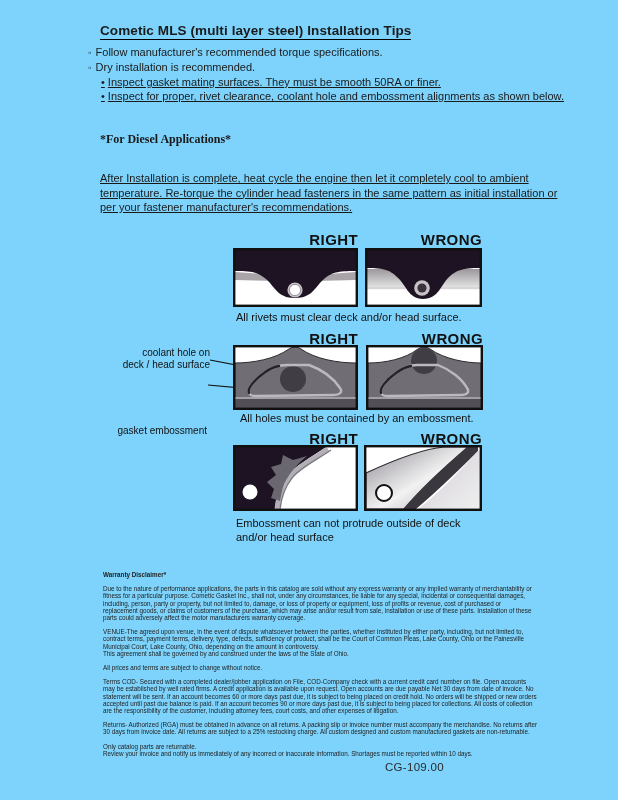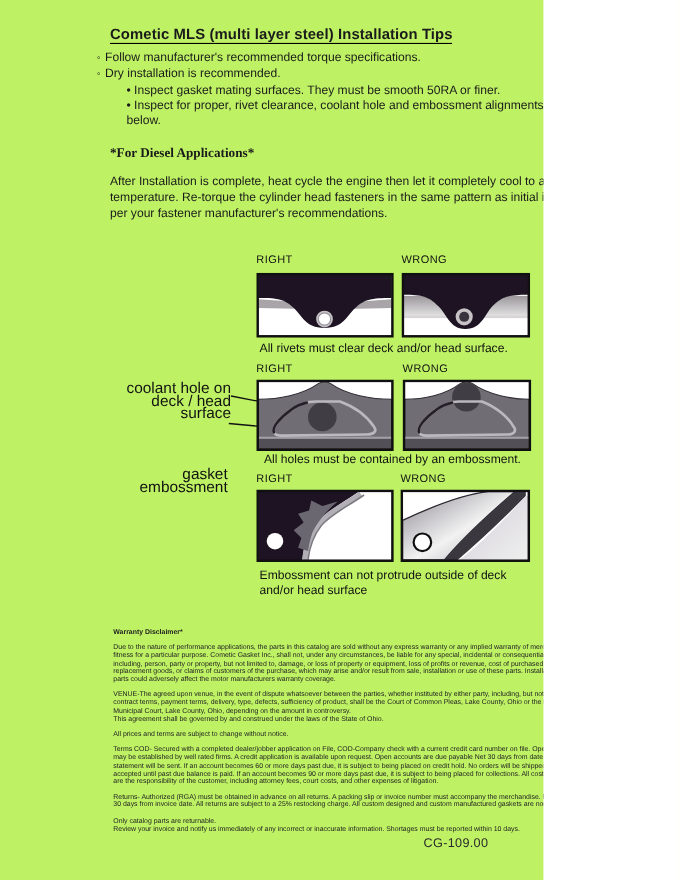--- a/index.html
+++ b/index.html
@@ -1,39 +1,39 @@
 <!DOCTYPE html>
 <html><head>
 <meta charset="utf-8">
 <style>
   html,body { margin:0; padding:0; background:#ffffff; }
   #page {
-    position:relative; width:494px; height:800px; background:#bef264;
+    position:relative; width:618px; height:800px; background:#7dd3fc;
     font-family:"Liberation Sans", sans-serif; color:#1a1a1a; overflow:hidden;
   }
   .abs { position:absolute; }
 
   .title {
     left:100px; top:23px; font-size:13.5px; font-weight:bold;
     border-bottom:1.6px solid #000; padding-bottom:1px; letter-spacing:.1px;
   }
   .tips { left:88px; top:45px; width:480px; font-size:11px; line-height:14px; }
   .tips .b1::before { content:"◦"; margin-right:4px; font-size:10px; }
-  .tips .b2 { margin-left:27px; }
+  .tips .b2 { margin-left:13px;text-decoration:underline; }
   .tips .b2::before { content:"•"; margin-right:3px; }
 
   .diesel-h { left:100px; top:132px; font-size:12px; font-weight:bold;font-family:Liberation Serif, serif; }
   .para { left:100px; width:464px; font-size:11px; line-height:14.5px; }
   .p1 { top:138px; }
-  .p2 { top:158px; }
+  .p2 { top:171px;text-decoration:underline; }
   .p3 { top:206px; }
 
-  .figlabel { font-size:10px; letter-spacing:.4px; text-align:left; color:#111; }
+  .figlabel { font-size:15px; letter-spacing:.4px; text-align:right; color:#111;font-weight:bold; }
   .caption  { font-size:11px; line-height:13.5px; color:#111; }
-  .ann { font-size:14px; line-height:11.5px; text-align:right; color:#111; }
+  .ann { font-size:10px; line-height:11.5px; text-align:right; color:#111; }
 
   .disc { left:103px; top:571px; width:434px; font-size:6.3px; line-height:7.2px; color:#222; }
   .disc div { margin-bottom:7px; }
   .disc div.tight { margin-bottom:0; }
   .disc .dh { font-weight:bold; }
 
   .pagecode { left:385px; top:761px; font-size:11.5px; color:#2a2a2a; letter-spacing:.3px; }
 
   svg { display:block; }
 </style>

